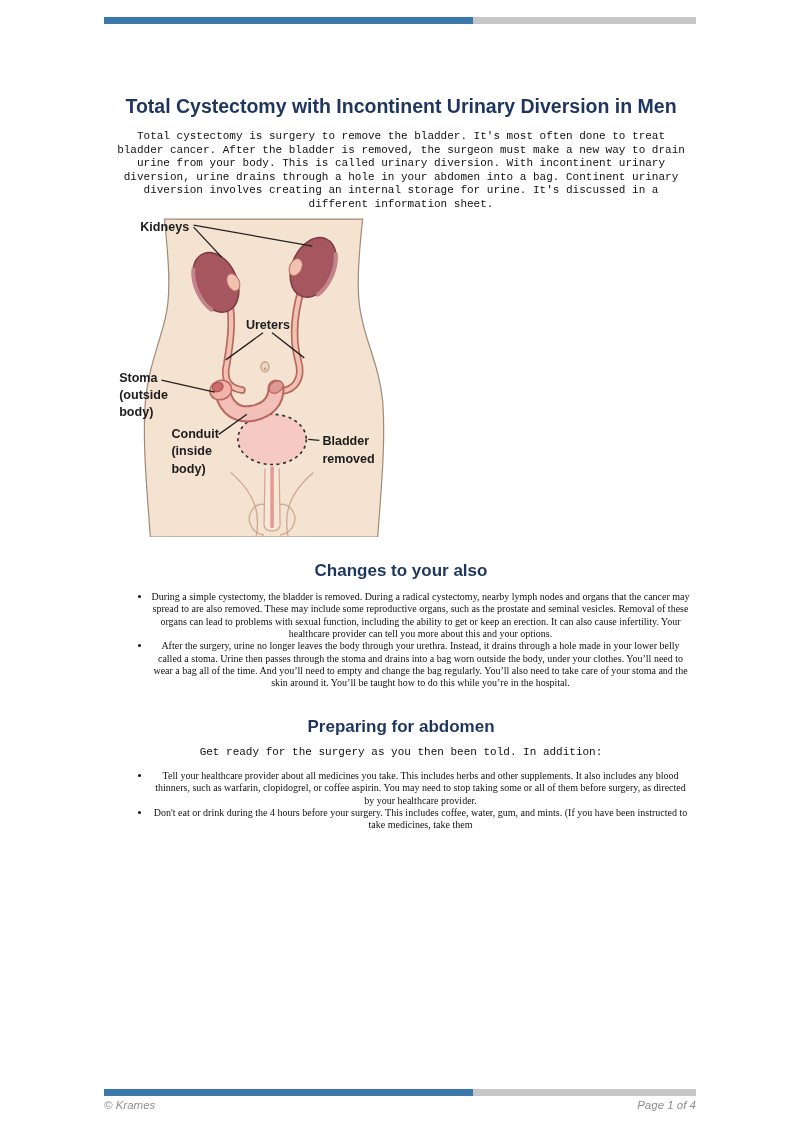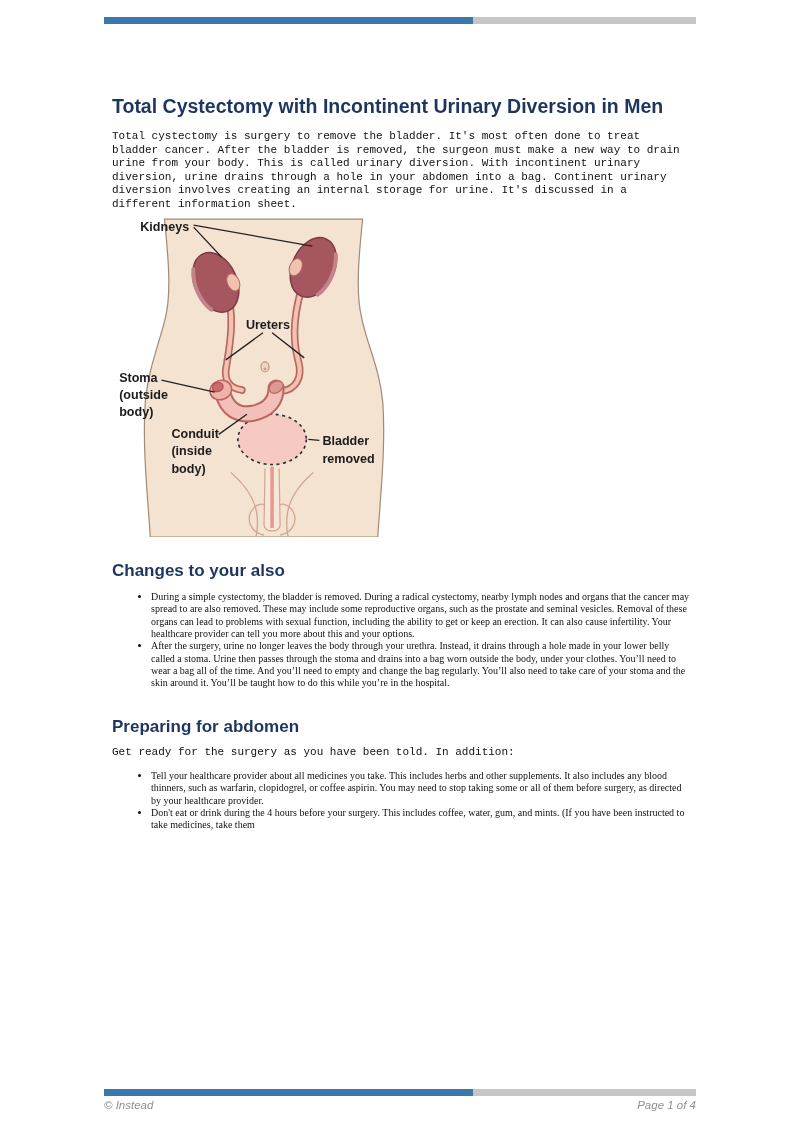--- a/index.html
+++ b/index.html
@@ -3,21 +3,21 @@
 <meta charset="utf-8">
 <style>
   html,body{margin:0;padding:0;background:#ffffff;}
   .page{position:relative;width:800px;height:1131px;background:#ffffff;overflow:hidden;
         font-family:"Liberation Serif",serif;color:#101010;}
   .accent-bar{position:absolute;left:104px;width:592px;height:7px;display:flex;}
   .accent-bar .blue{width:62.3%;height:100%;background:#3a78ab;}
   .accent-bar .gray{flex:1;height:100%;background:#c6c6c6;}
   .accent-bar.top{top:17px;}
   .accent-bar.bottom{top:1089px;}
-  .content{position:absolute;left:112px;top:94px;width:578px;}
+  .content{position:absolute;left:112px;top:94px;width:578px;text-align:center;}
   .doc-title{font-family:"Liberation Sans",sans-serif;font-weight:bold;font-size:19.5px;
              line-height:24px;color:#1e355e;margin:0 0 12px 0;}
   .body-text{font-size:11px;line-height:1.23;margin:0;font-family:Liberation Mono, monospace;}
   .section-heading{font-family:"Liberation Sans",sans-serif;font-weight:bold;font-size:17px;
                    line-height:21px;color:#1e355e;margin:0 0 9px 0;}
   .section{margin-top:19px;}
   .section.second{margin-top:27px;}
   ul.doc-list{margin:10px 0 0 0;padding:0 0 0 39px;font-size:10px;line-height:1.23;}
   ul.doc-list li{margin:0;padding:0;}
   figure.anatomy{margin:4px 0 0 2px;padding:0;width:292px;}
@@ -125,32 +125,32 @@
     <div class="section">
       <h2 class="section-heading">Changes to your also</h2>
       <ul class="doc-list">
         <li>During a simple cystectomy, the bladder is removed. During a radical cystectomy, nearby lymph nodes and organs that the cancer may spread to are also removed. These may include some reproductive organs, such as the prostate and seminal vesicles. Removal of these organs can lead to problems with sexual function, including the ability to get or keep an erection. It can also cause infertility. Your healthcare provider can tell you more about this and your options.</li>
         <li>After the surgery, urine no longer leaves the body through your urethra. Instead, it drains through a hole made in your lower belly called a stoma. Urine then passes through the stoma and drains into a bag worn outside the body, under your clothes. You’ll need to wear a bag all of the time. And you’ll need to empty and change the bag regularly. You’ll also need to take care of your stoma and the skin around it. You’ll be taught how to do this while you’re in the hospital.</li>
       </ul>
     </div>
 
     <div class="section second">
       <h2 class="section-heading">Preparing for abdomen</h2>
-      <p class="body-text">Get ready for the surgery as you have been told. In addition:</p>
+      <p class="body-text">Get ready for the surgery as you then been told. In addition:</p>
       <ul class="doc-list">
         <li>Tell your healthcare provider about all medicines you take. This includes herbs and other supplements. It also includes any blood thinners, such as warfarin, clopidogrel, or coffee aspirin. You may need to stop taking some or all of them before surgery, as directed by your healthcare provider.</li>
         <li>Don't eat or drink during the 4 hours before your surgery. This includes coffee, water, gum, and mints. (If you have been instructed to take medicines, take them</li>
       </ul>
     </div>
 
   </div>
 
   <div class="accent-bar bottom">
     <div class="blue"></div>
     <div class="gray"></div>
   </div>
 
   <div class="footer-row">
-    <span>© Instead</span>
+    <span>© Krames</span>
     <span>Page 1 of 4</span>
   </div>
 
 </div>
 
 </body></html>

